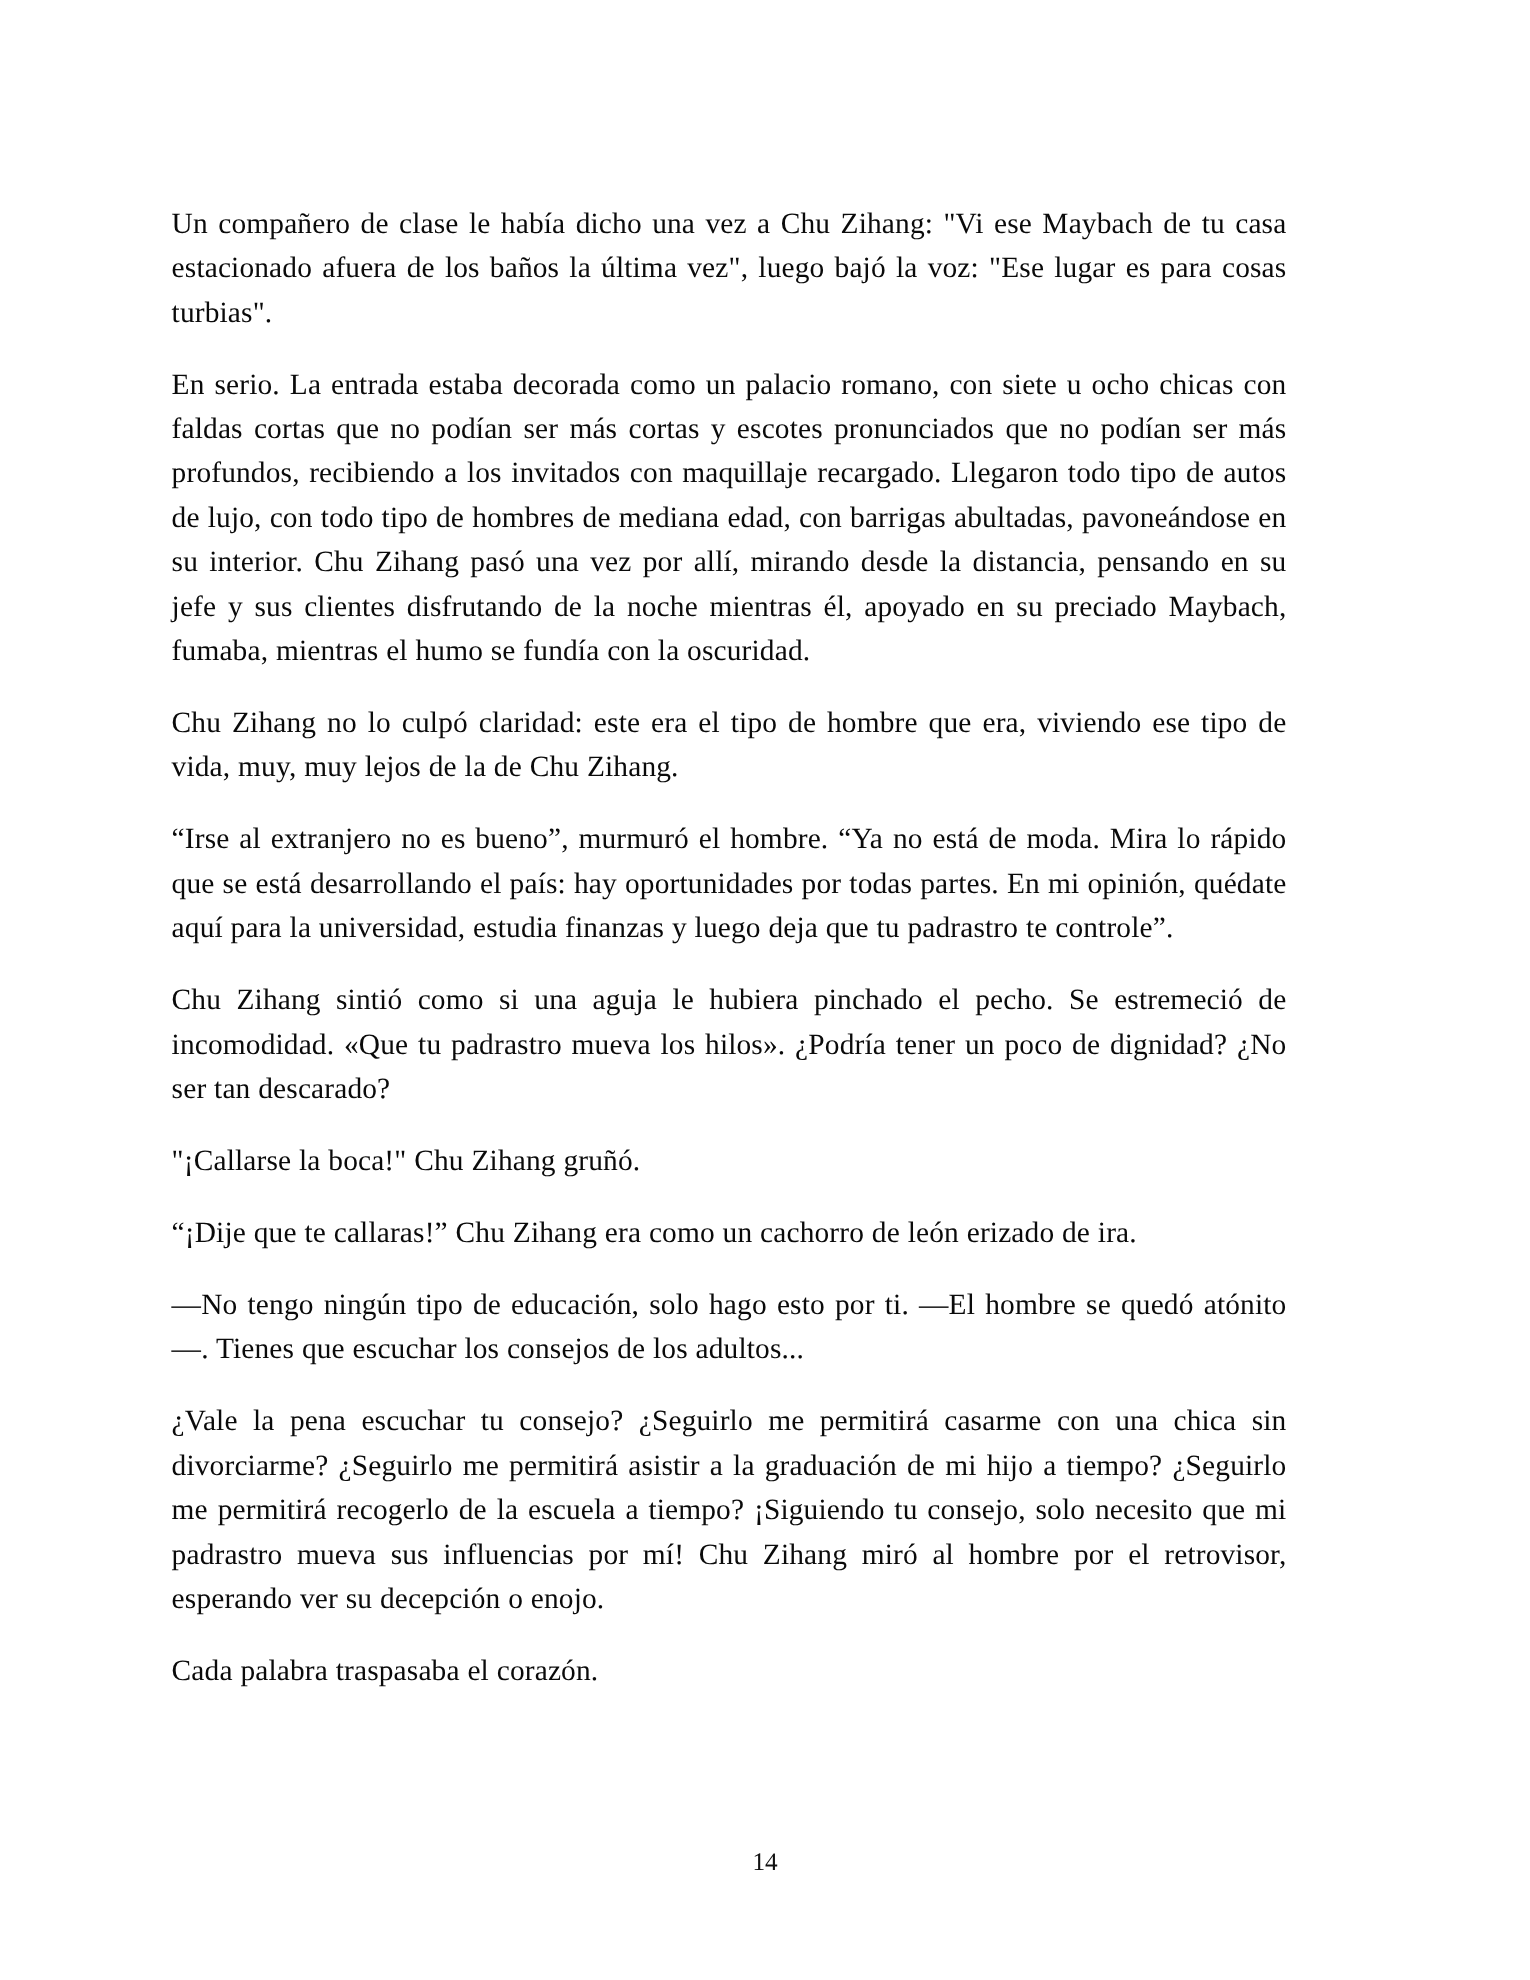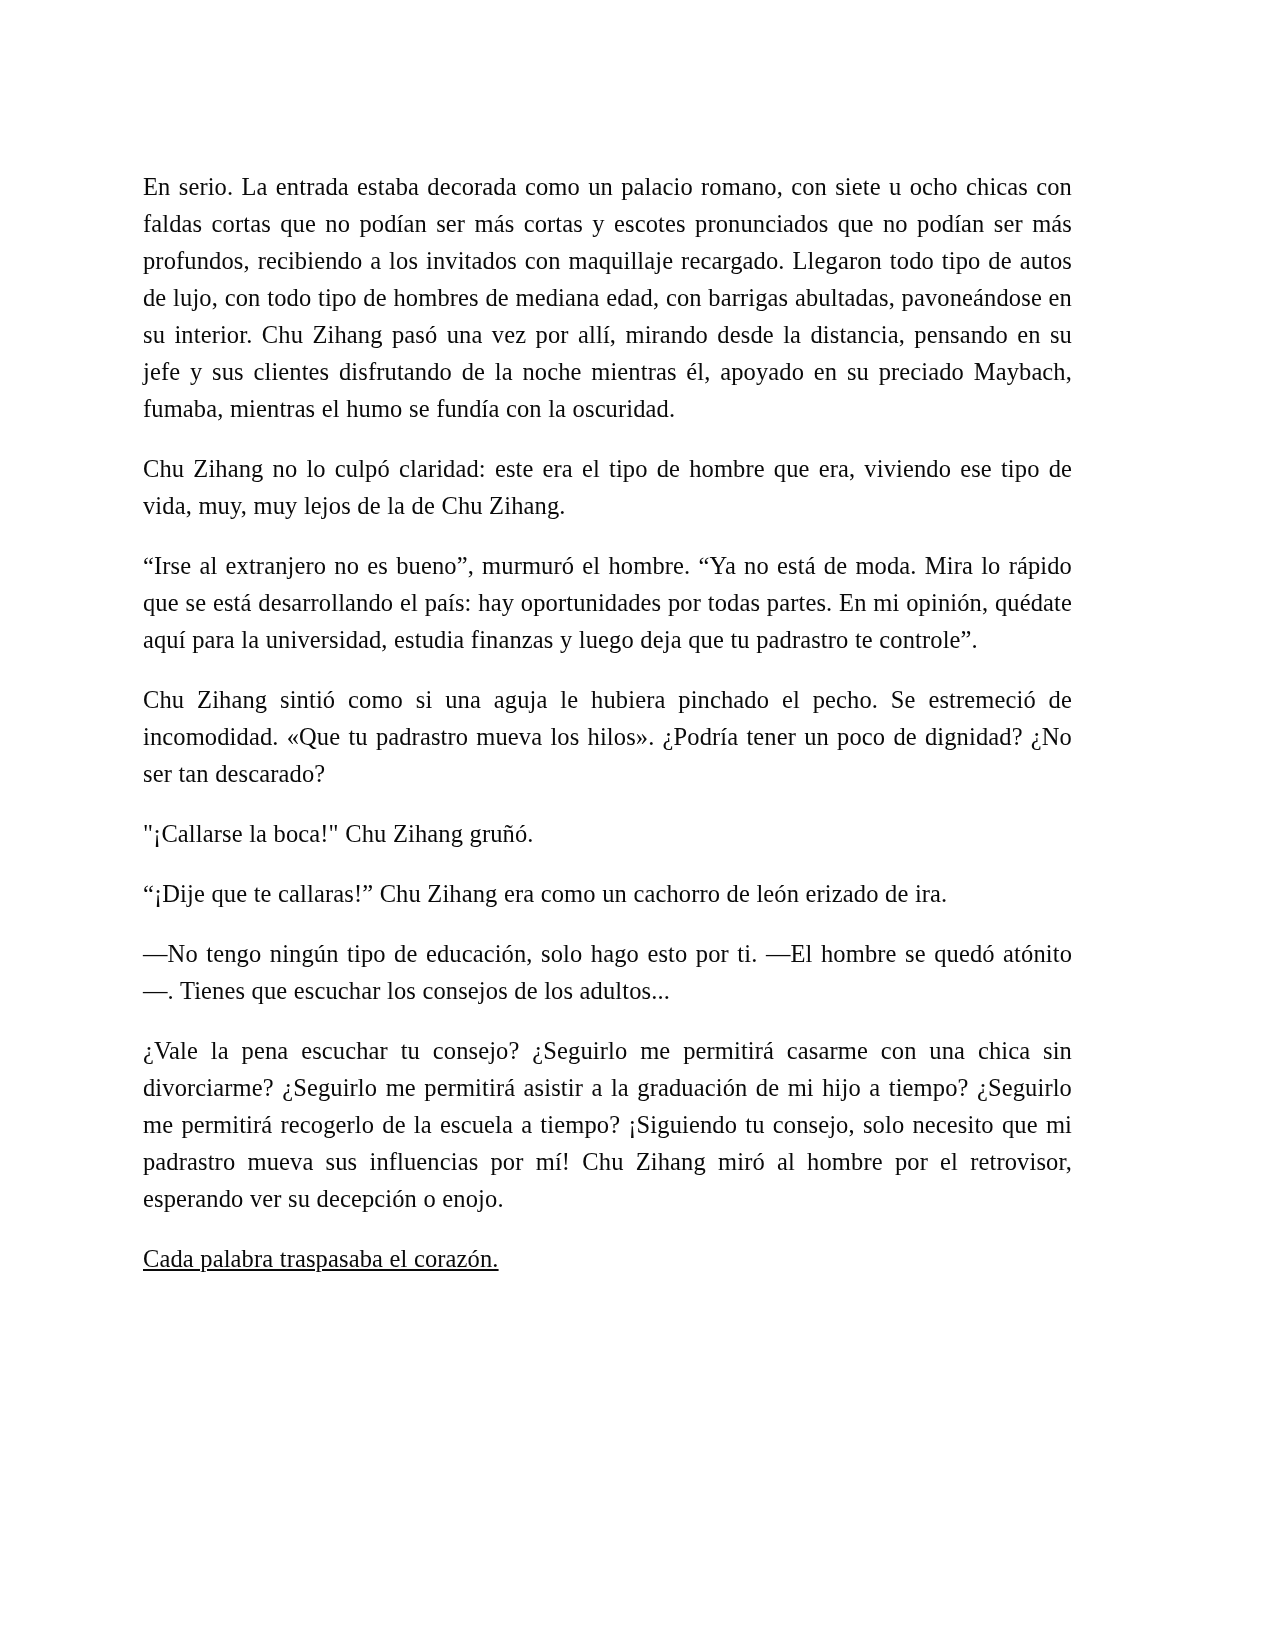--- a/index.html
+++ b/index.html
@@ -35,21 +35,20 @@
     text-justify: inter-word;
     margin: 0 0 23px 0;
     hyphens: none;
     -webkit-hyphens: none;
     word-spacing: 0.01em;
     letter-spacing: 0.005em;
   }
 
   .para:last-child {
     margin-bottom: 0;
-    text-decoration: underline;
   }
 
   
   .para.short {
     text-align: left;
   }
 
   .page-number {
     position: absolute;
     left: 0;
@@ -62,20 +61,21 @@
     color: #111111;
   }
 </style>
 </head>
 <body>
 
 <div class="page">
 
   <div class="text-column">
 
+    <p class="para">Un compañero de clase le había dicho una vez a Chu Zihang: "Vi ese Maybach de tu casa estacionado afuera de los baños la última vez", luego bajó la voz: "Ese lugar es para cosas turbias".</p>
 
     <p class="para">En serio. La entrada estaba decorada como un palacio romano, con siete u ocho chicas con faldas cortas que no podían ser más cortas y escotes pronunciados que no podían ser más profundos, recibiendo a los invitados con maquillaje recargado. Llegaron todo tipo de autos de lujo, con todo tipo de hombres de mediana edad, con barrigas abultadas, pavoneándose en su interior. Chu Zihang pasó una vez por allí, mirando desde la distancia, pensando en su jefe y sus clientes disfrutando de la noche mientras él, apoyado en su preciado Maybach, fumaba, mientras el humo se fundía con la oscuridad.</p>
 
     <p class="para">Chu Zihang no lo culpó claridad: este era el tipo de hombre que era, viviendo ese tipo de vida, muy, muy lejos de la de Chu Zihang.</p>
 
     <p class="para">“Irse al extranjero no es bueno”, murmuró el hombre. “Ya no está de moda. Mira lo rápido que se está desarrollando el país: hay oportunidades por todas partes. En mi opinión, quédate aquí para la universidad, estudia finanzas y luego deja que tu padrastro te controle”.</p>
 
     <p class="para">Chu Zihang sintió como si una aguja le hubiera pinchado el pecho. Se estremeció de incomodidad. «Que tu padrastro mueva los hilos». ¿Podría tener un poco de dignidad? ¿No ser tan descarado?</p>
 
     <p class="para short">"¡Callarse la boca!" Chu Zihang gruñó.</p>
@@ -84,14 +84,15 @@
     <p class="para short">“¡Dije que te callaras!” Chu Zihang era como un cachorro de león erizado de ira.</p>
 
     <p class="para">—No tengo ningún tipo de educación, solo hago esto por ti. —El hombre se quedó atónito—. Tienes que escuchar los consejos de los adultos...</p>
 
     <p class="para">¿Vale la pena escuchar tu consejo? ¿Seguirlo me permitirá casarme con una chica sin divorciarme? ¿Seguirlo me permitirá asistir a la graduación de mi hijo a tiempo? ¿Seguirlo me permitirá recogerlo de la escuela a tiempo? ¡Siguiendo tu consejo, solo necesito que mi padrastro mueva sus influencias por mí! Chu Zihang miró al hombre por el retrovisor, esperando ver su decepción o enojo.</p>
 
     <p class="para short">Cada palabra traspasaba el corazón.</p>
 
   </div>
 
+  <div class="page-number">14</div>
 
 </div>
 
 </body></html>

